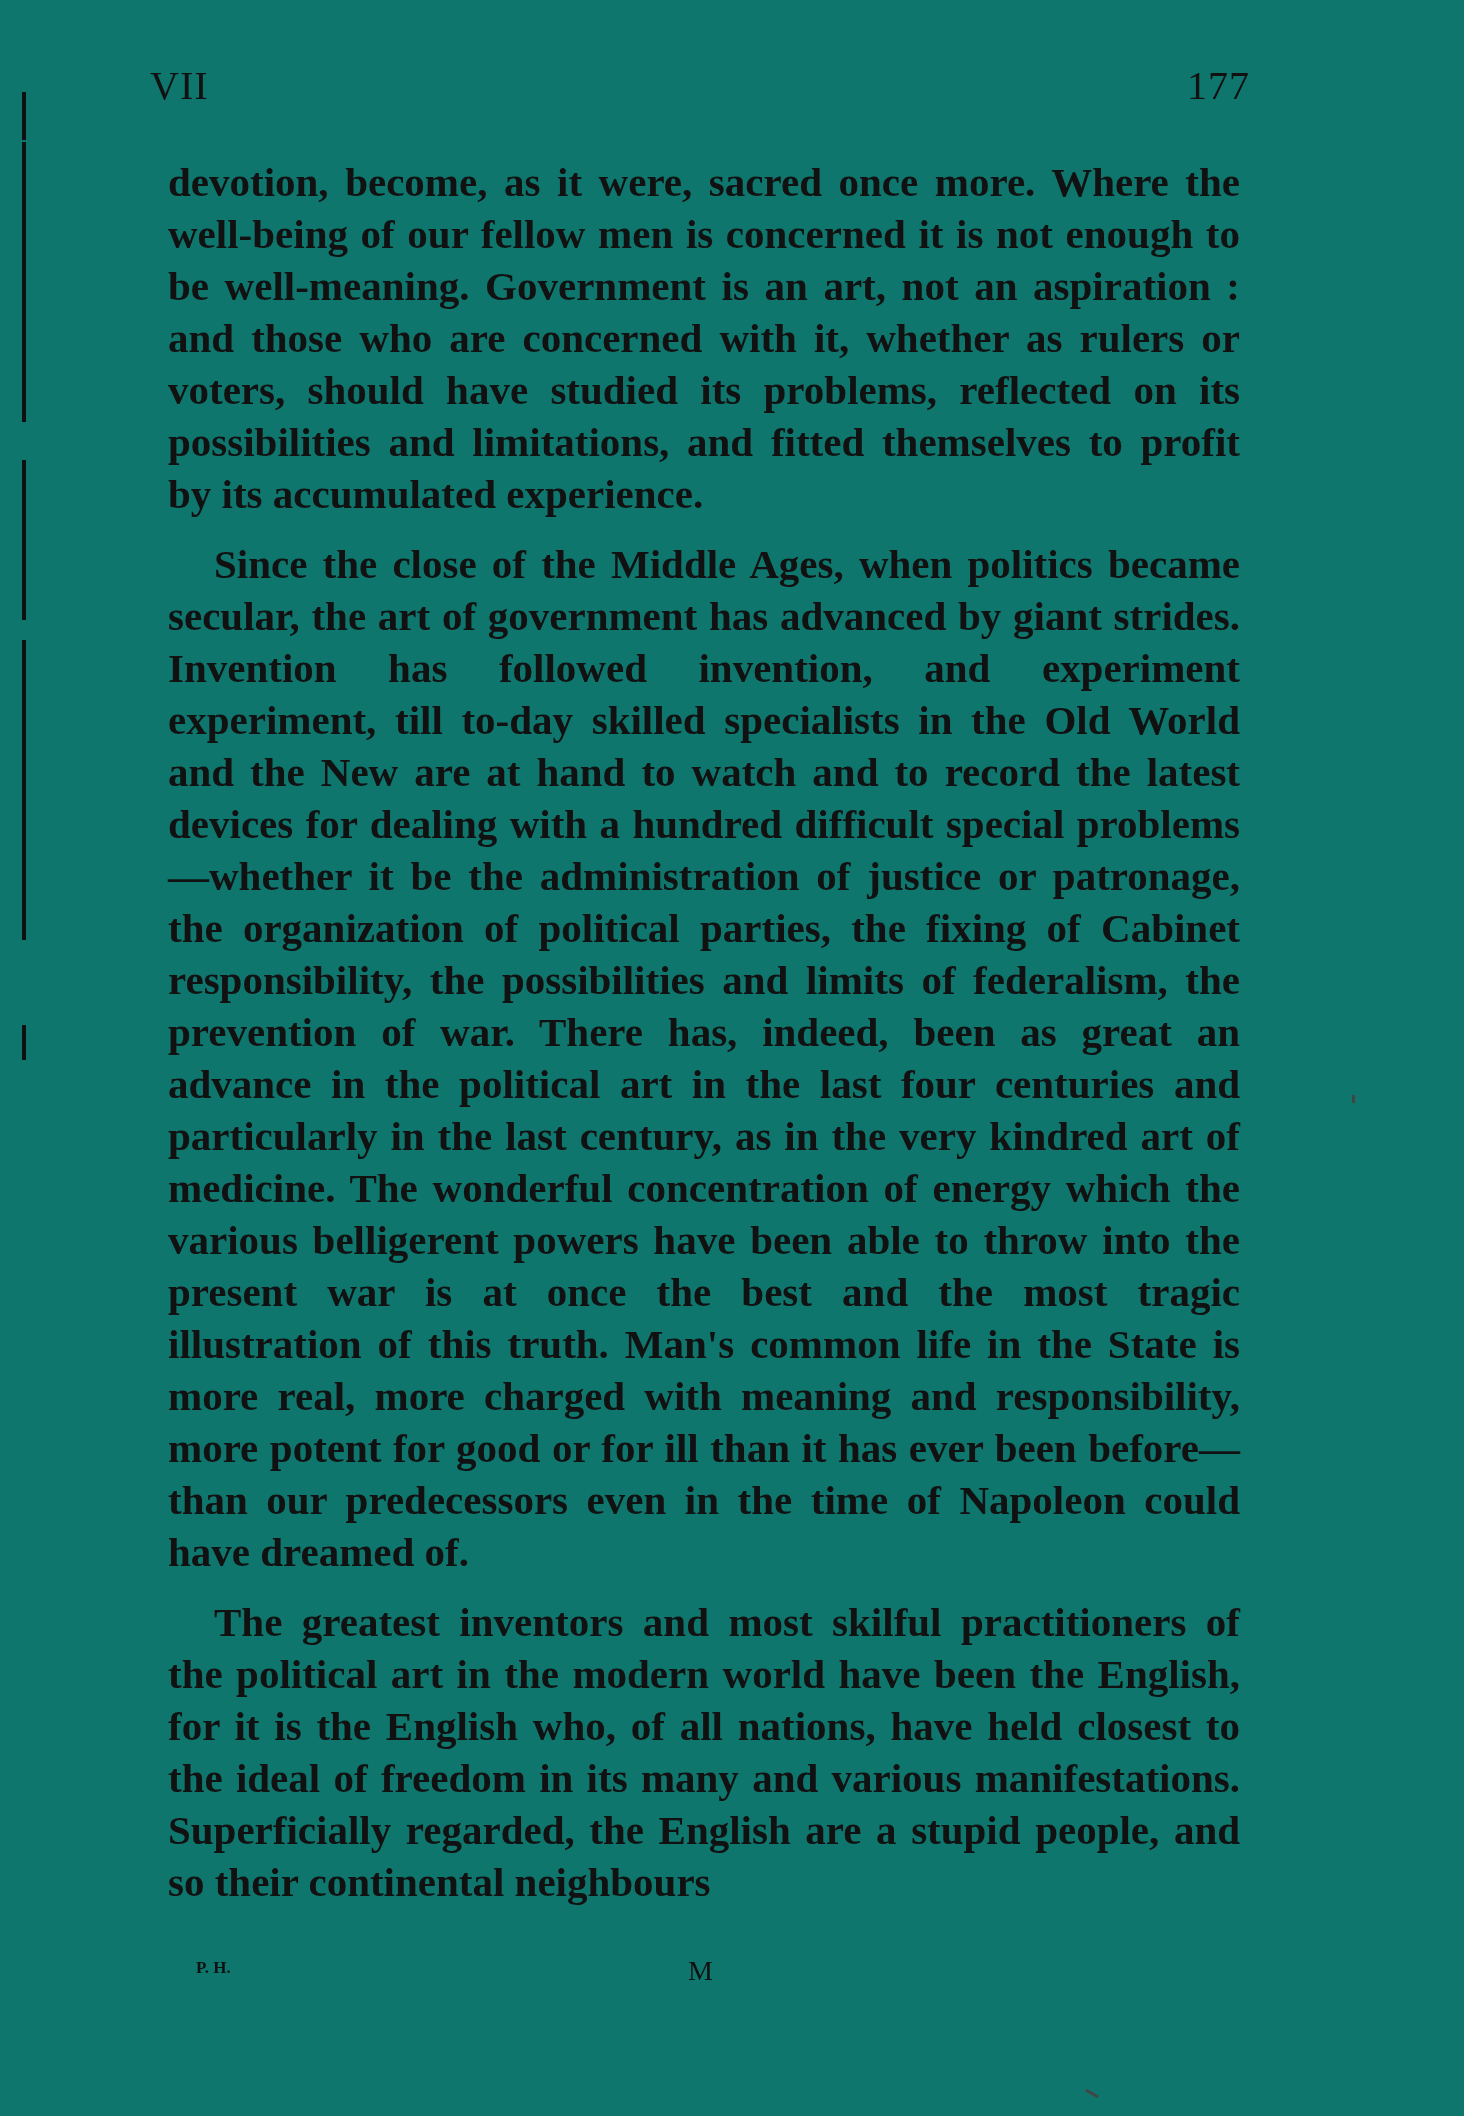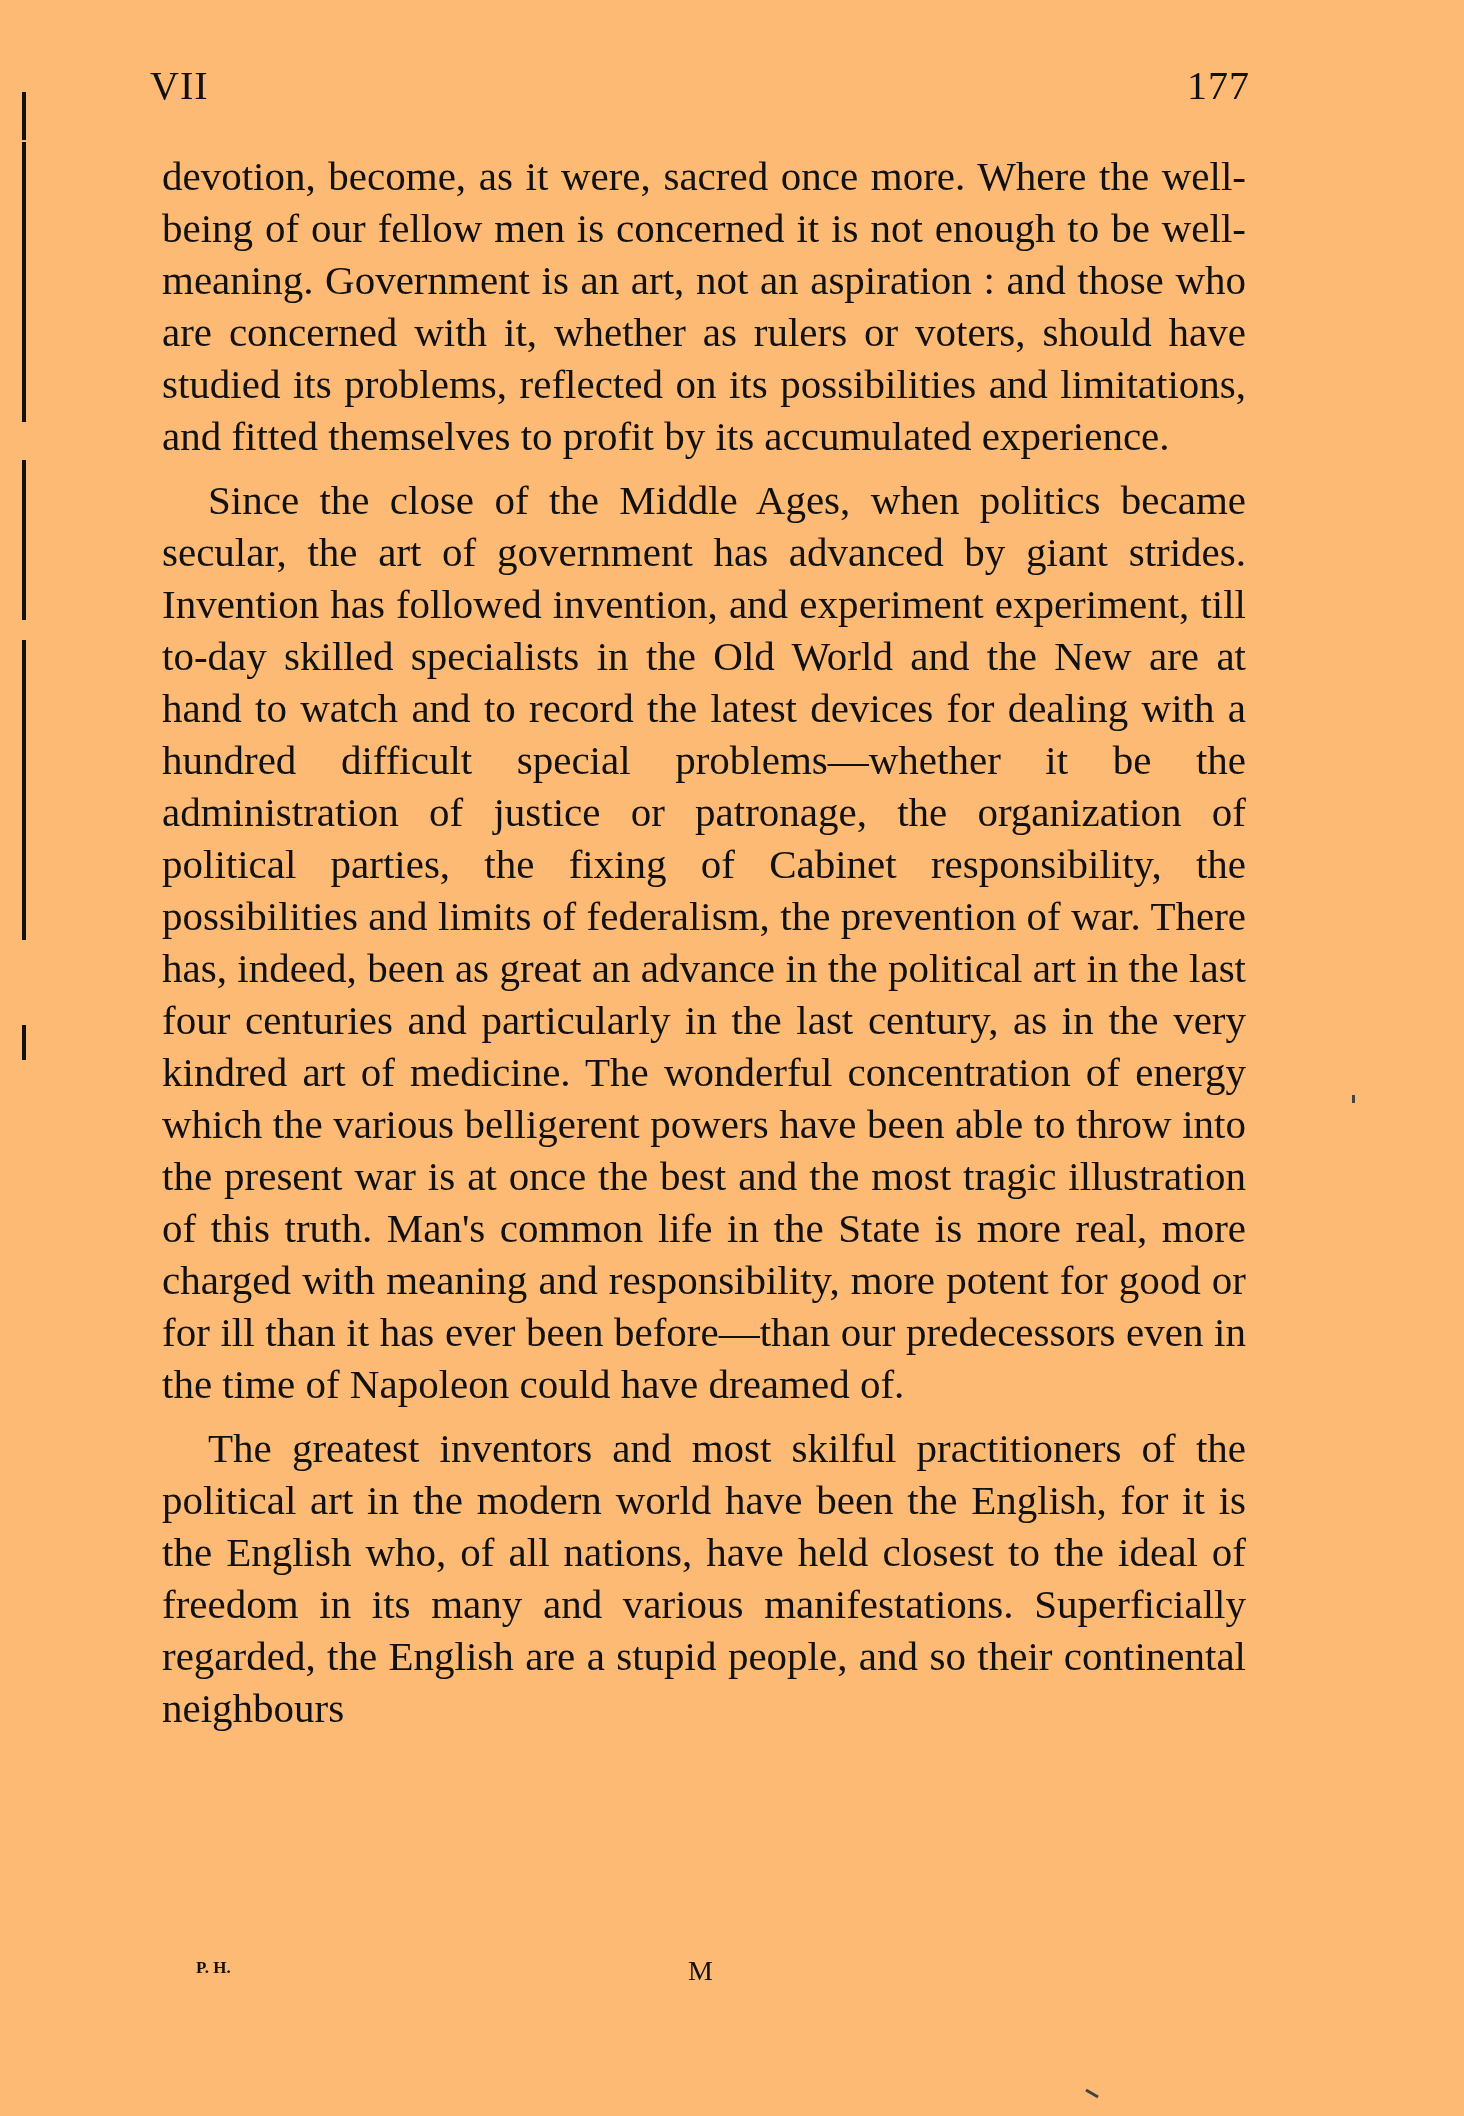--- a/index.html
+++ b/index.html
@@ -1,33 +1,33 @@
 <!DOCTYPE html>
 <html><head>
 <meta charset="utf-8">
 <style>
   html, body { margin: 0; padding: 0; background: #ffffff; }
   body { width: 1464px; height: 2116px; position: relative; overflow: hidden; }
   .page {
     position: absolute; left: 0; top: 0; width: 1464px; height: 2116px;
-    background: #fdba74; color: #111111;
+    background: #0f766e; color: #111111;
     font-family: "Liberation Serif", "DejaVu Serif", serif;
   }
   .running-head {
     position: absolute; left: 150px; top: 62px; width: 1108px; height: 60px;
     font-size: 40px; letter-spacing: 1px;
   }
   .rh-chapter { position: absolute; left: 0; top: 0; }
   .rh-title { position: absolute; left: 210px; top: 0; }
   .rh-page { position: absolute; right: 8px; top: 0; }
   .body-text {
     position: absolute; left: 150px; top: 138px; width: 1108px;
     font-size: 41px; line-height: 52px; text-align: justify;
   }
-  .body-text p { margin: 12px; }
+  .body-text p { margin: 18px; font-weight: bold; }
   .body-text p.indent { text-indent: 46px; }
   .footer-sig {
     position: absolute; left: 196px; top: 1958px; font-size: 17px; font-weight: bold;
   }
   .footer-mark {
     position: absolute; left: 688px; top: 1955px; font-size: 28px;
   }
   .margin-rule { position: absolute; left: 22px; width: 4px; background: #111; }
   .speck { position: absolute; background: #444; }
 </style>

